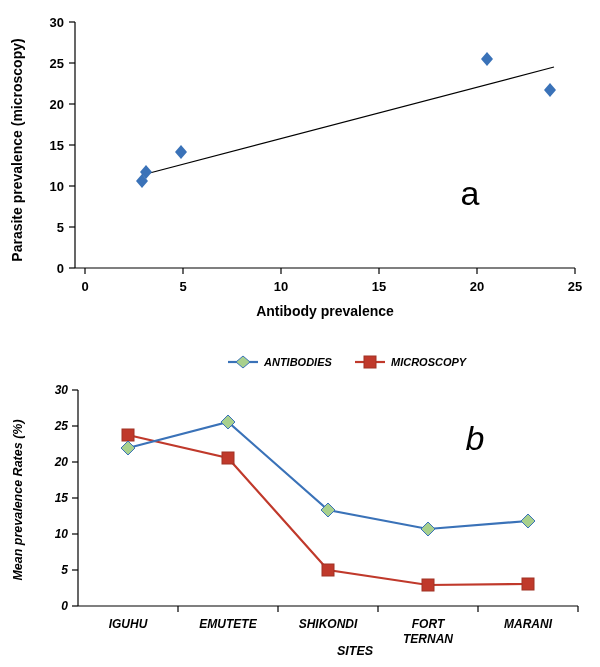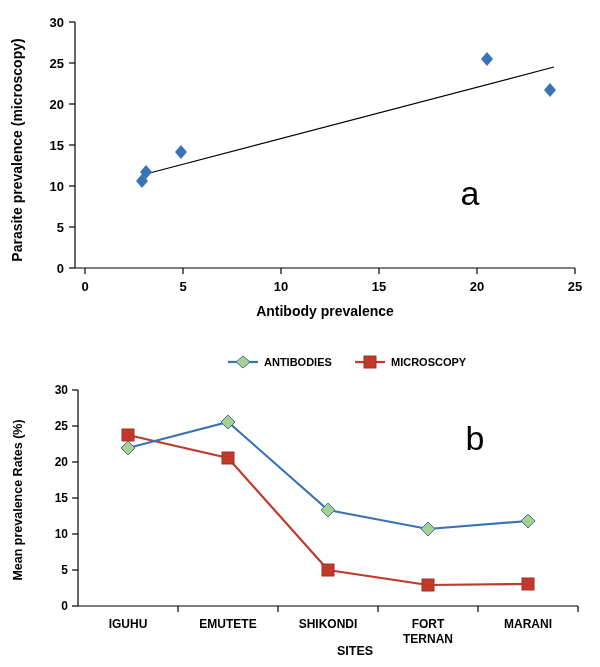--- a/index.html
+++ b/index.html
@@ -14,21 +14,21 @@
     color: #000000;
     overflow: hidden;
     position: relative;
   }
   .panel {
     position: absolute;
     left: 0;
     width: 600px;
   }
   #panel-a { top: 0; height: 340px; }
-  #panel-b { top: 340px; height: 327px; }
+  #panel-b { top: 340px; height: 327px; font-style: italic; }
 
   svg { display: block; }
 
   .axis-line {
     stroke: #000000;
     stroke-width: 1.2;
     fill: none;
   }
   .tick-line {
     stroke: #000000;

